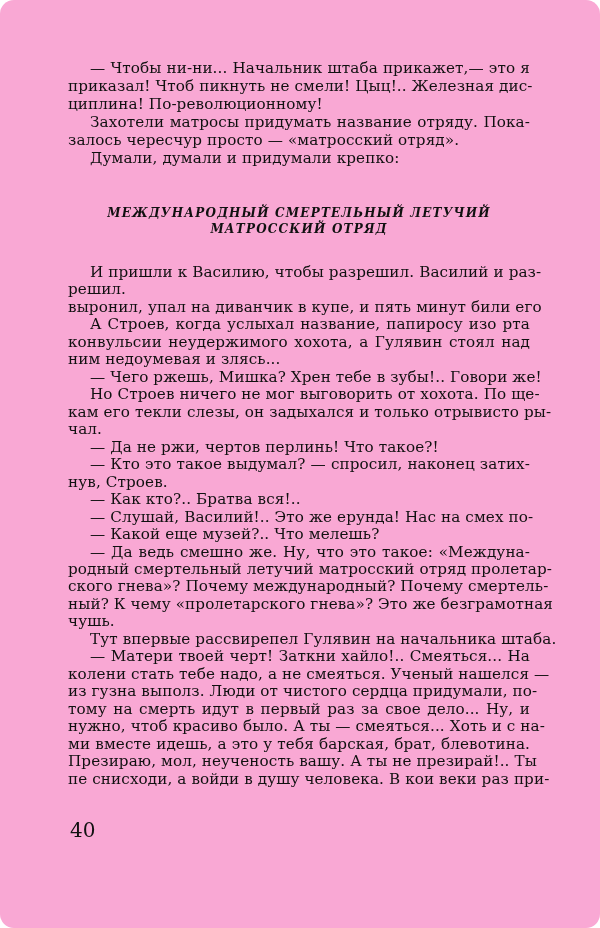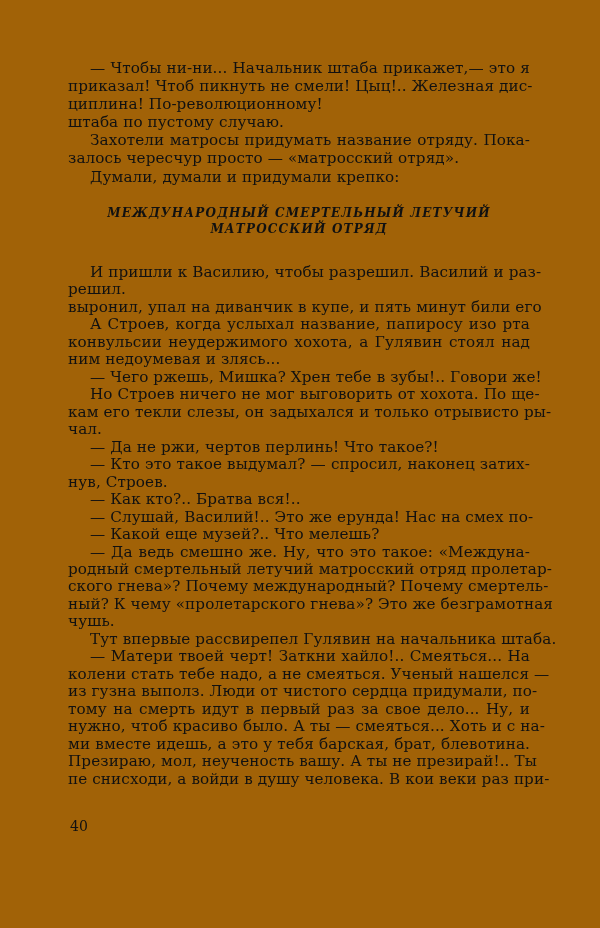--- a/index.html
+++ b/index.html
@@ -1,42 +1,41 @@
 <!DOCTYPE html>
 <html><head>
 <meta charset="utf-8">
 <style>
   html, body { margin: 0; padding: 0; background: #ffffff; }
   body { width: 600px; height: 928px; position: relative; overflow: hidden;
          font-family: "DejaVu Serif", "Liberation Serif", serif; color: #111; }
-  .page { position: absolute; left: 0; top: 0; width: 600px; height: 928px; background: #a16207; }
+  .page { position: absolute; left: 0; top: 0; width: 600px; height: 928px; background: #f9a8d4; border-radius: 14px; }
   .block { position: absolute; left: 68px; width: 462px; }
   .line { display: block; height: 18px; line-height: 18px; font-size: 15.2px;
           white-space: nowrap; text-align: justify; text-align-last: justify;
           letter-spacing: 0.1px; }
   .line.last { text-align-last: left; }
   .line.indent { padding-left: 22px; box-sizing: border-box; }
   #block1 { top: 59px; }
   #block1 .line { height: 18.1px; line-height: 18.1px; }
   #block2 { top: 264px; }
   #block2 .line { height: 17.47px; line-height: 17.47px; }
   .heading { position: absolute; left: 68px; width: 462px; top: 205px; text-align: center; }
   .heading .hline { display: block; font-size: 12px; font-weight: bold; font-style: italic;
                     letter-spacing: 1.2px; height: 16px; line-height: 16px; }
-  .pagenum { position: absolute; left: 70px; top: 818px; font-size: 14px; }
+  .pagenum { position: absolute; left: 70px; top: 818px; font-size: 20px; }
 </style>
 </head>
 <body>
 
 <div class="page">
   <div class="block" id="block1">
       <span class="line indent">— Чтобы ни-ни... Начальник штаба прикажет,— это я</span>
       <span class="line">приказал! Чтоб пикнуть не смели! Цыц!.. Железная дис-</span>
       <span class="line last">циплина! По-революционному!</span>
-      <span class="line last">штаба по пустому случаю.</span>
       <span class="line indent">Захотели матросы придумать название отряду. Пока-</span>
       <span class="line last">залось чересчур просто — «матросский отряд».</span>
       <span class="line indent last">Думали, думали и придумали крепко:</span>
     </div>
 
   <div class="heading">
     <span class="hline">МЕЖДУНАРОДНЫЙ СМЕРТЕЛЬНЫЙ ЛЕТУЧИЙ</span>
     <span class="hline">МАТРОССКИЙ ОТРЯД</span>
   </div>
 

